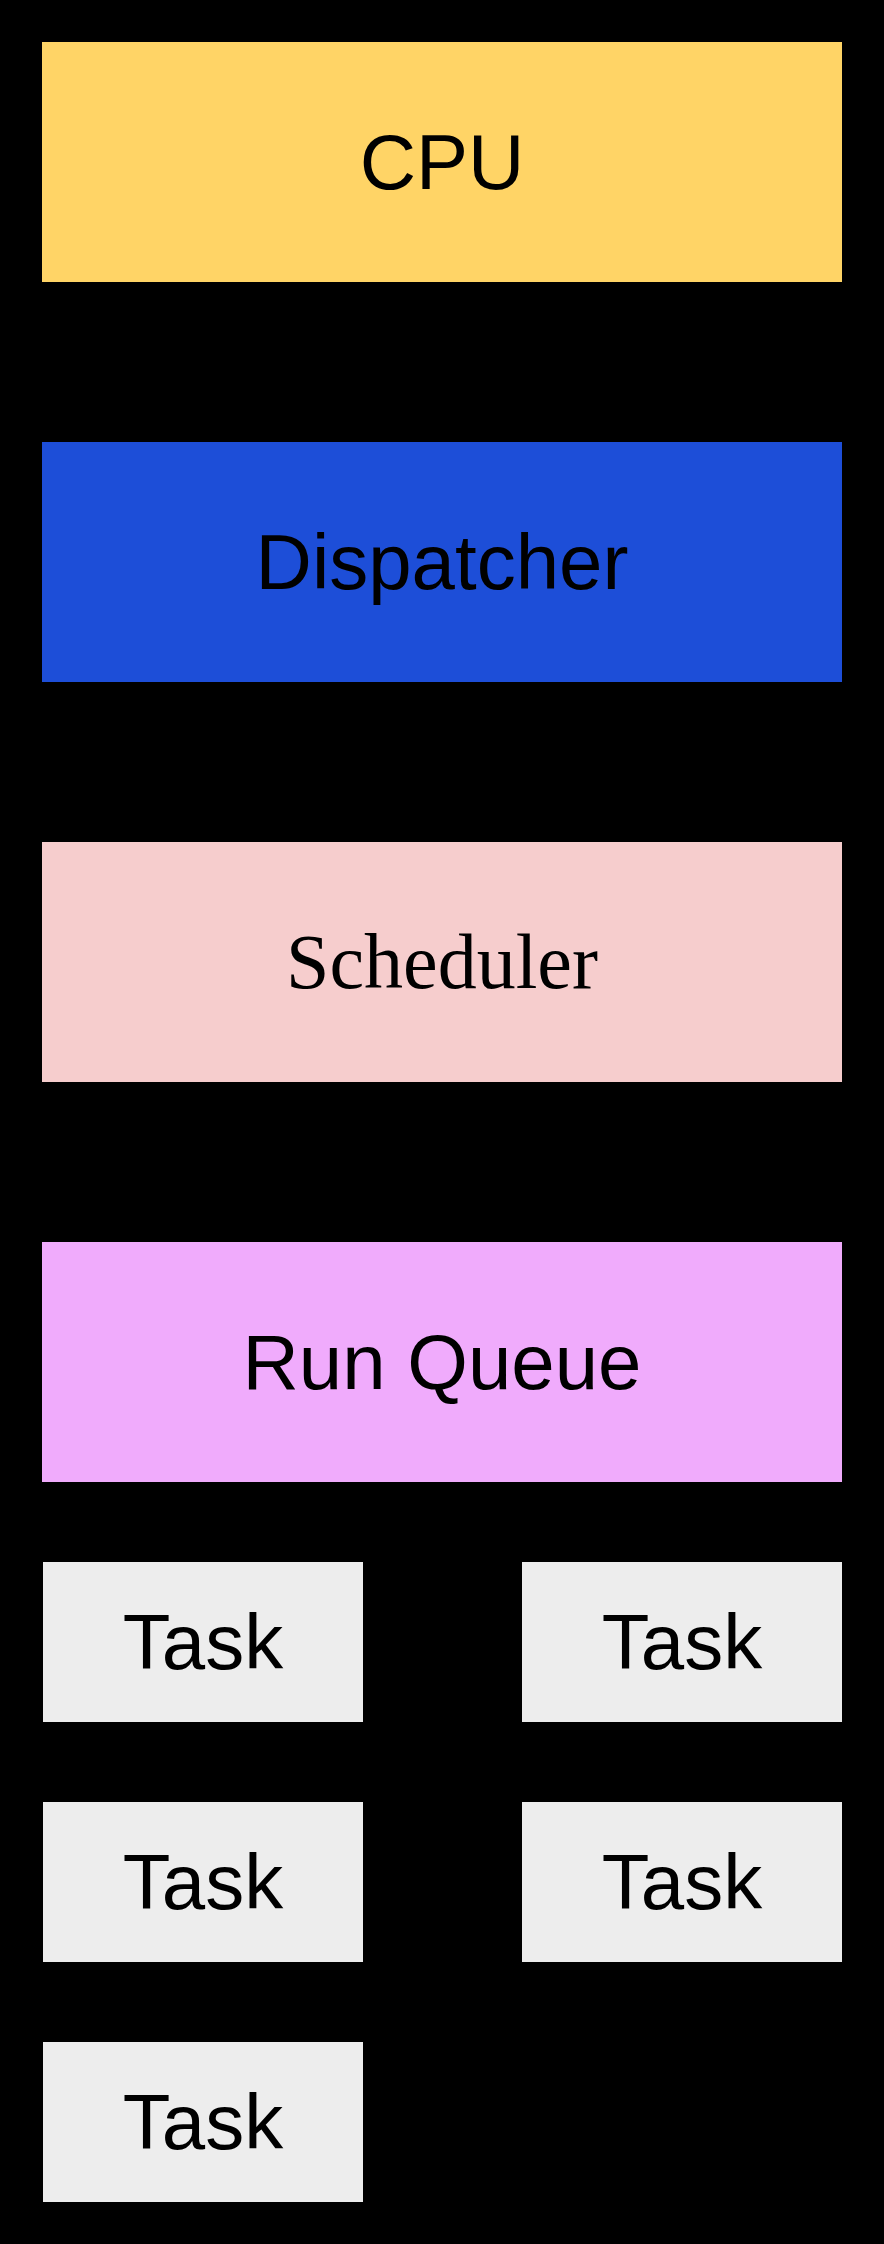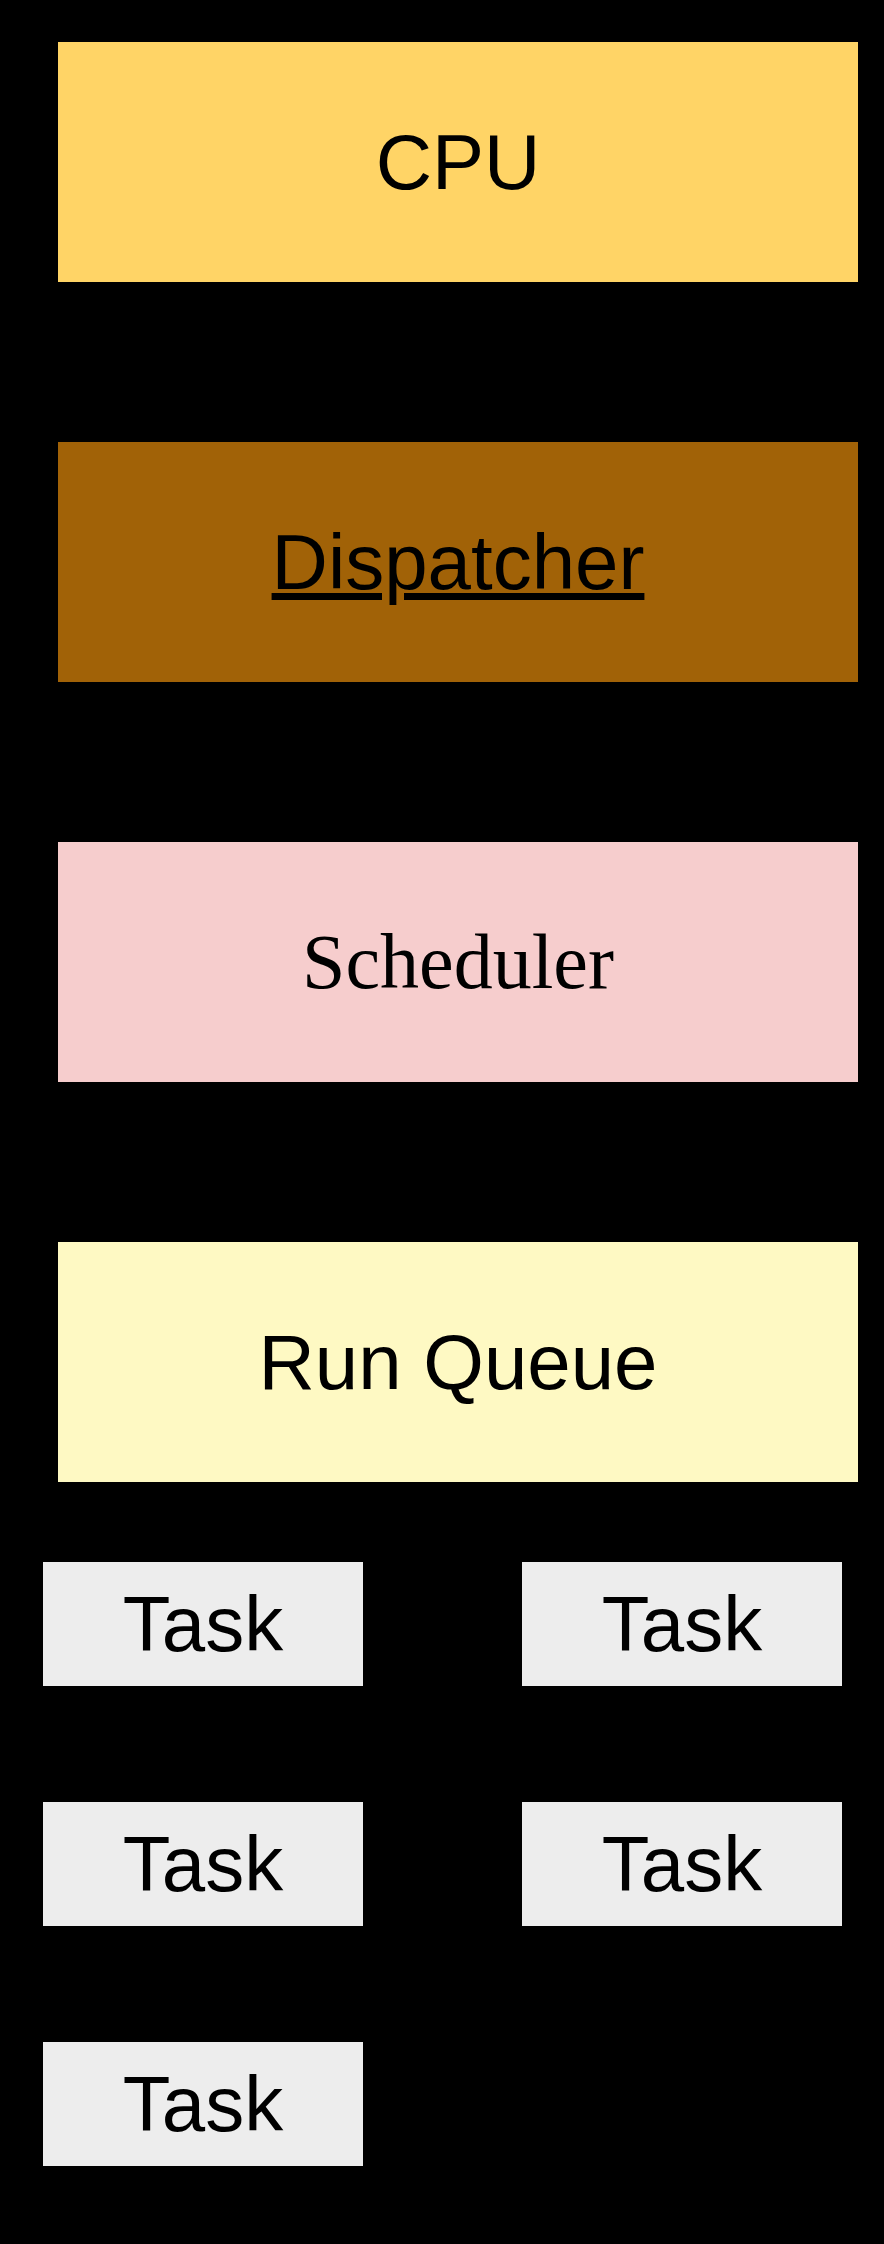--- a/index.html
+++ b/index.html
@@ -20,59 +20,59 @@
     display: flex;
     align-items: center;
     justify-content: center;
     color: #000000;
     font-size: 78px;
     line-height: 1;
     letter-spacing: 0;
     white-space: nowrap;
   }
   .node-big {
-    left: 58px;
+    left: 42px;
     width: 800px;
     height: 240px;
   }
   .pos-cpu        { top: 42px; }
   .pos-dispatcher { top: 442px; }
   .pos-scheduler  { top: 842px; }
   .pos-runqueue   { top: 1242px; }
   .node-task {
     width: 320px;
-    height: 124px;
+    height: 160px;
   }
   .pos-task-1 { left: 43px;  top: 1562px; }
   .pos-task-2 { left: 522px; top: 1562px; }
   .pos-task-3 { left: 43px;  top: 1802px; }
   .pos-task-4 { left: 522px; top: 1802px; }
   .pos-task-5 { left: 43px;  top: 2042px; }
   .node-label {
     display: inline-block;
   }
 </style>
 </head>
 <body>
 
 <div class="canvas" style="background-color: rgb(0, 0, 0);">
 
   <div class="node node-big pos-cpu" style="background-color: rgb(255, 212, 102);">
     <span class="node-label">CPU</span>
   </div>
 
-  <div class="node node-big pos-dispatcher" style="background-color: #a16207; text-decoration: underline;">
+  <div class="node node-big pos-dispatcher" style="background-color: #1d4ed8;">
     <span class="node-label">Dispatcher</span>
   </div>
 
   <div class="node node-big pos-scheduler" style="background-color: rgb(246, 205, 205); font-family: Liberation Serif, serif;">
     <span class="node-label">Scheduler</span>
   </div>
 
-  <div class="node node-big pos-runqueue" style="background-color: #fef9c3;">
+  <div class="node node-big pos-runqueue" style="background-color: #f0abfc;">
     <span class="node-label">Run Queue</span>
   </div>
 
   <div class="node node-task pos-task-1" style="background-color: rgb(237, 237, 237);">
     <span class="node-label">Task</span>
   </div>
 
   <div class="node node-task pos-task-2" style="background-color: rgb(237, 237, 237);">
     <span class="node-label">Task</span>
   </div>

